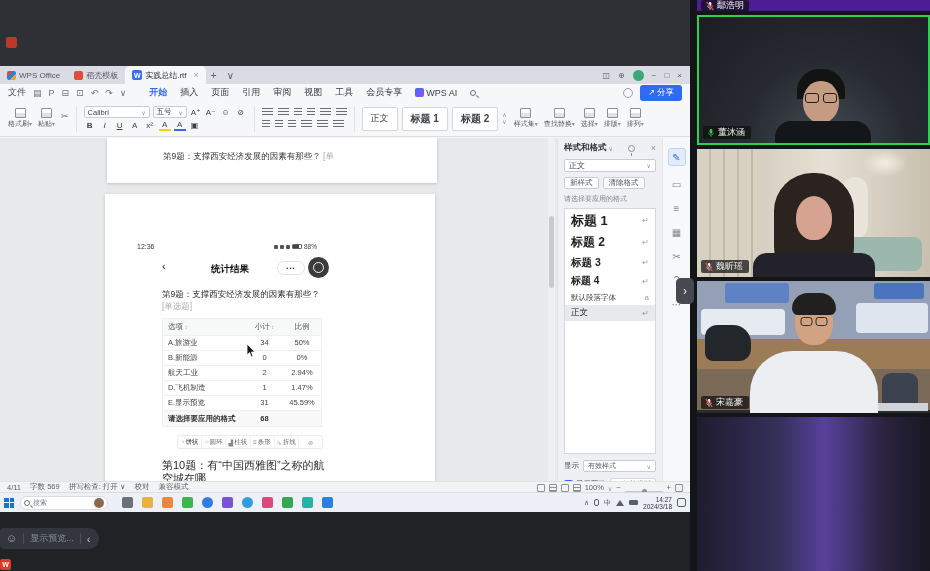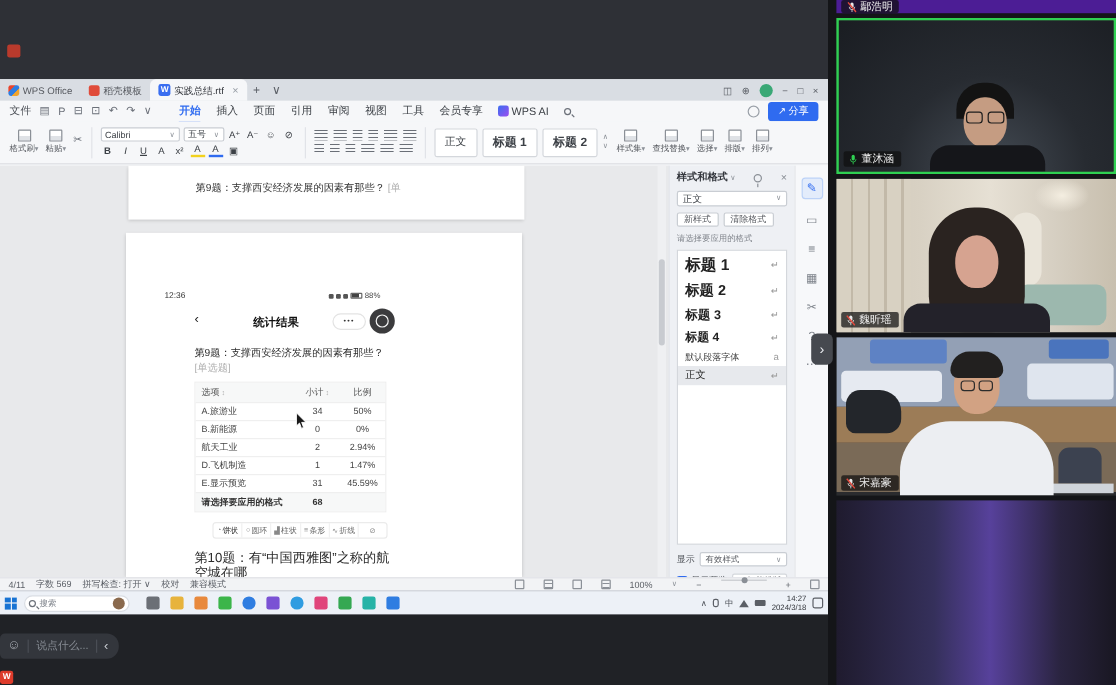--- a/index.html
+++ b/index.html
@@ -118,21 +118,21 @@
 .sp-dsel{flex:1;height:12px;background:#fff;border:1px solid #c9cdd3;border-radius:2px;display:flex;align-items:center;justify-content:space-between;padding:0 4px;font-size:7px}
 .sp-prev{display:flex;align-items:center;gap:3px;margin-top:6px;font-size:7.5px;color:#55585e}
 .cb{width:9px;height:9px;background:#2f6bf0;border-radius:2px;color:#fff;font-size:7px;line-height:9px;text-align:center}
 .smart{margin-left:auto;height:12px;border:1px solid #d4d7dc;background:#fff;border-radius:2px;display:flex;align-items:center;gap:2px;padding:0 4px;font-size:7px;color:#55585e}
 .spark{color:#f5a623;font-size:7px}
 
 .rail{position:absolute;left:662px;top:0;width:28px;height:343px;background:#f7f8fa;border-left:1px solid #e3e4e8;display:flex;flex-direction:column;align-items:center;gap:13px;padding-top:10px;font-size:10px;color:#7d828a}
 .rail .act{width:18px;height:18px;background:#e3ecfb;border:1px solid #bcd2f7;border-radius:3px;color:#2f6bf0;display:flex;align-items:center;justify-content:center}
 
 .sbar{position:absolute;left:0;top:415px;width:100%;height:11px;background:#f2f3f5;border-top:1px solid #e0e2e6;display:flex;align-items:center;gap:9px;padding:0 7px;font-size:7.5px;color:#5b5f66}
-.sbar .r{margin-left:auto;display:flex;align-items:flex-start;gap:16px}
+.sbar .r{margin-left:auto;display:flex;align-items:flex-end;gap:4px}
 .ic{display:inline-block;width:8px;height:8px;border:1px solid #8b9097;border-radius:1px}
 .ic.l{background:repeating-linear-gradient(180deg,transparent 0 2px,#8b9097 2px 3px)}
 .slider{width:38px;height:1px;background:#c5c8cc;position:relative}
 .slider i{position:absolute;left:17px;top:-2px;width:5px;height:5px;background:#8a8f96;border-radius:50%}
 
 .taskbar{position:absolute;left:0;top:492px;width:690px;height:20px;background:#edf1f7;border-top:1px solid #d9dde3;display:flex;align-items:center;padding:0 4px;gap:6px}
 .winlogo{width:10px;height:10px;display:grid;grid-template-columns:1fr 1fr;gap:1px}
 .winlogo i{background:#1873d3}
 .tsearch{width:88px;height:14px;background:#fff;border:1px solid #d9dde3;border-radius:7px;display:flex;align-items:center;gap:3px;padding:0 3px;font-size:7px;color:#7d828a}
 .tsearch .av{margin-left:auto;width:10px;height:10px;border-radius:50%;background:#8a6a4e}
@@ -690,18 +690,18 @@
       </span>
     </div>
 
 
     <div class="vid v5"></div>
   </div>
 
   <div class="chat">
     <span class="em">☺</span>
     <span class="dv"></span>
-    <span class="ph">说点什么...</span>
+    <span class="ph">显示预览...</span>
     <span class="dv"></span>
     <span class="col">‹</span>
   </div>
 
 </div>
 
 </body></html>

